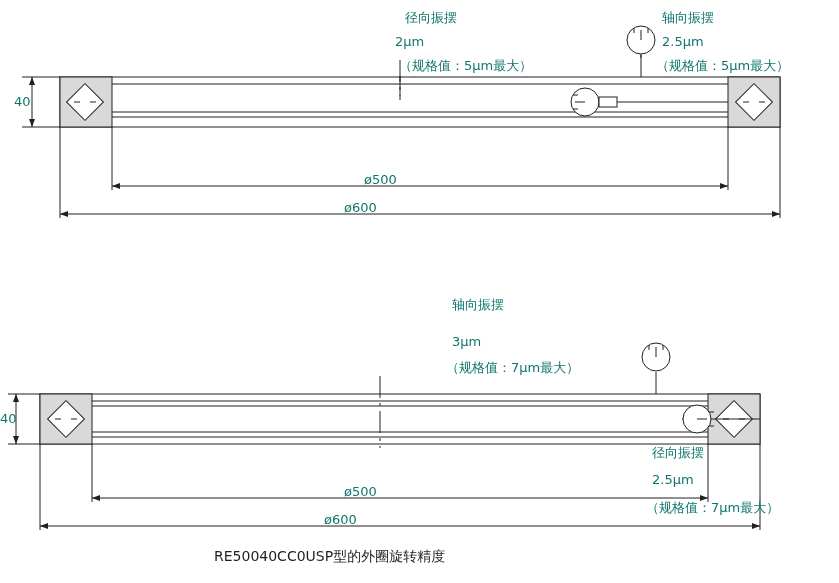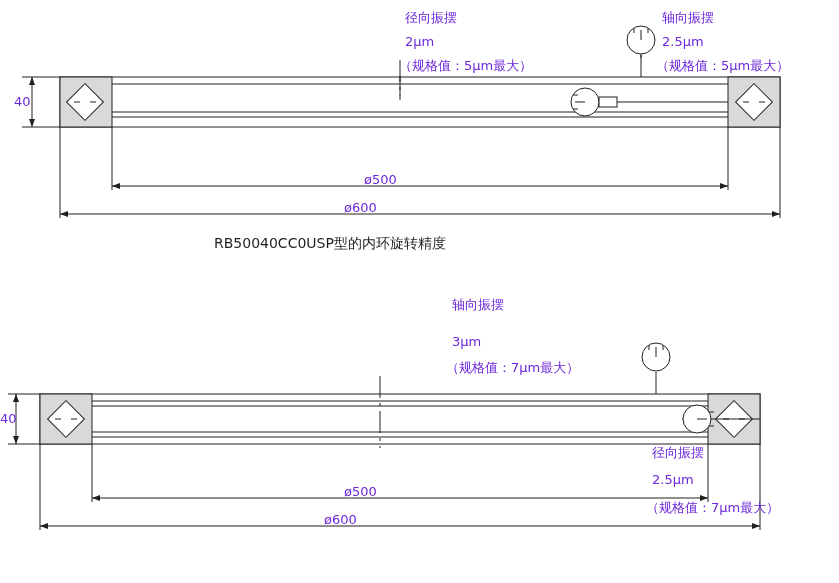--- a/index.html
+++ b/index.html
@@ -5,21 +5,21 @@
   html,body{margin:0;padding:0;}
   body{
     width:839px;height:583px;
     background:#ffffff;
     font-family:"DejaVu Sans","Liberation Sans",sans-serif;
     color:#231f20;
     position:relative;
     overflow:hidden;
   }
   .stage{position:absolute;left:0;top:0;width:839px;height:583px;}
-  .lbl{position:absolute;white-space:nowrap;font-size:13px;line-height:17px;color:#6d28d9;}
+  .lbl{position:absolute;white-space:nowrap;font-size:13px;line-height:17px;color:#0f766e;}
   .caption{position:absolute;white-space:nowrap;font-size:14px;color:#231f20;}
   svg{position:absolute;left:0;top:0;}
 </style>
 </head>
 <body>
 
 <div class="stage">
 
   <svg width="839" height="583">
     <g stroke="#231f20" fill="none" stroke-width="1" shape-rendering="geometricPrecision">
@@ -128,39 +128,39 @@
 
       <line x1="760" y1="419" x2="682" y2="419"></line>
       <circle cx="697" cy="419" r="14" fill="#ffffff" stroke="#231f20"></circle>
       <line x1="697" y1="419" x2="707" y2="419"></line>
       <line x1="709" y1="412" x2="714" y2="412"></line>
       <line x1="709" y1="426" x2="714" y2="426"></line>
     </g>
   </svg>
 
   <div class="lbl" style="left:405px;top:9px;">径向振摆</div>
-  <div class="lbl" style="left:405px;top:33px;">2μm</div>
+  <div class="lbl" style="left:395px;top:33px;">2μm</div>
   <div class="lbl" style="left:399px;top:57px;">（规格值：5μm最大）</div>
 
   <div class="lbl" style="left:662px;top:9px;">轴向振摆</div>
   <div class="lbl" style="left:662px;top:33px;">2.5μm</div>
   <div class="lbl" style="left:656px;top:57px;">（规格值：5μm最大）</div>
 
   <div class="lbl" style="left:14px;top:93px;">40</div>
   <div class="lbl" style="left:364px;top:171px;">ø500</div>
   <div class="lbl" style="left:344px;top:199px;">ø600</div>
 
-  <div class="caption" style="left:214px;top:235px;">RB50040CC0USP型的内环旋转精度</div>
 
   <div class="lbl" style="left:452px;top:296px;">轴向振摆</div>
   <div class="lbl" style="left:452px;top:333px;">3μm</div>
   <div class="lbl" style="left:446px;top:359px;">（规格值：7μm最大）</div>
 
   <div class="lbl" style="left:652px;top:444px;">径向振摆</div>
   <div class="lbl" style="left:652px;top:471px;">2.5μm</div>
   <div class="lbl" style="left:646px;top:499px;">（规格值：7μm最大）</div>
 
   <div class="lbl" style="left:0px;top:410px;">40</div>
   <div class="lbl" style="left:344px;top:483px;">ø500</div>
   <div class="lbl" style="left:324px;top:511px;">ø600</div>
 
+  <div class="caption" style="left:214px;top:548px;">RE50040CC0USP型的外圈旋转精度</div>
 
 </div>
 
 </body></html>

